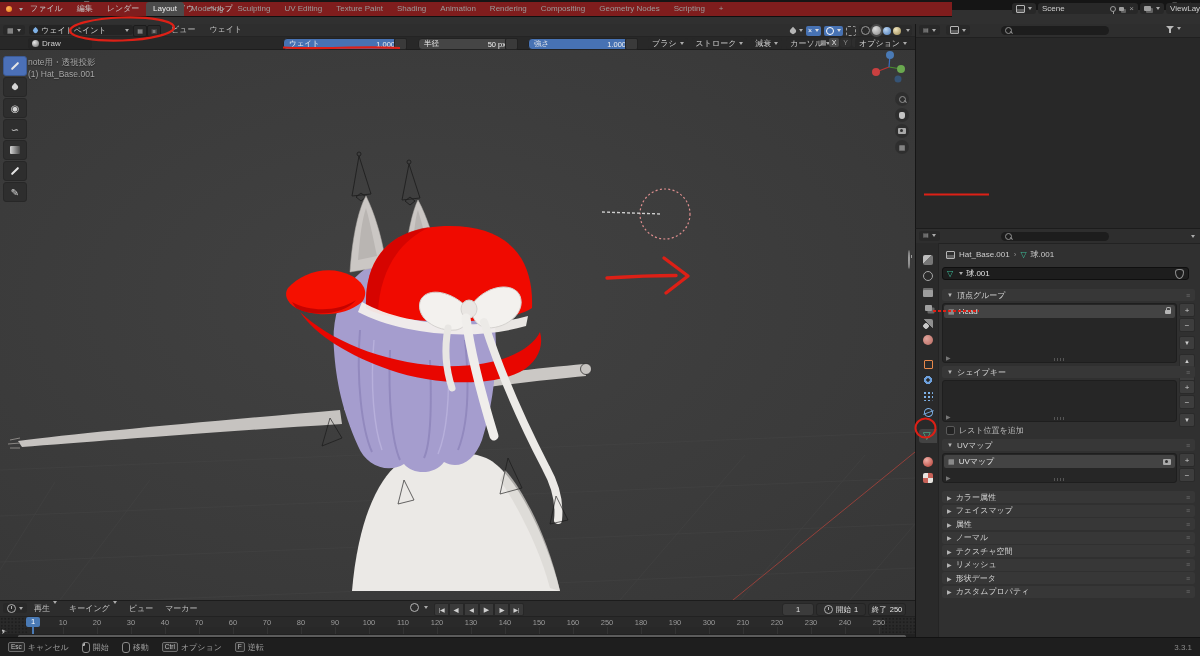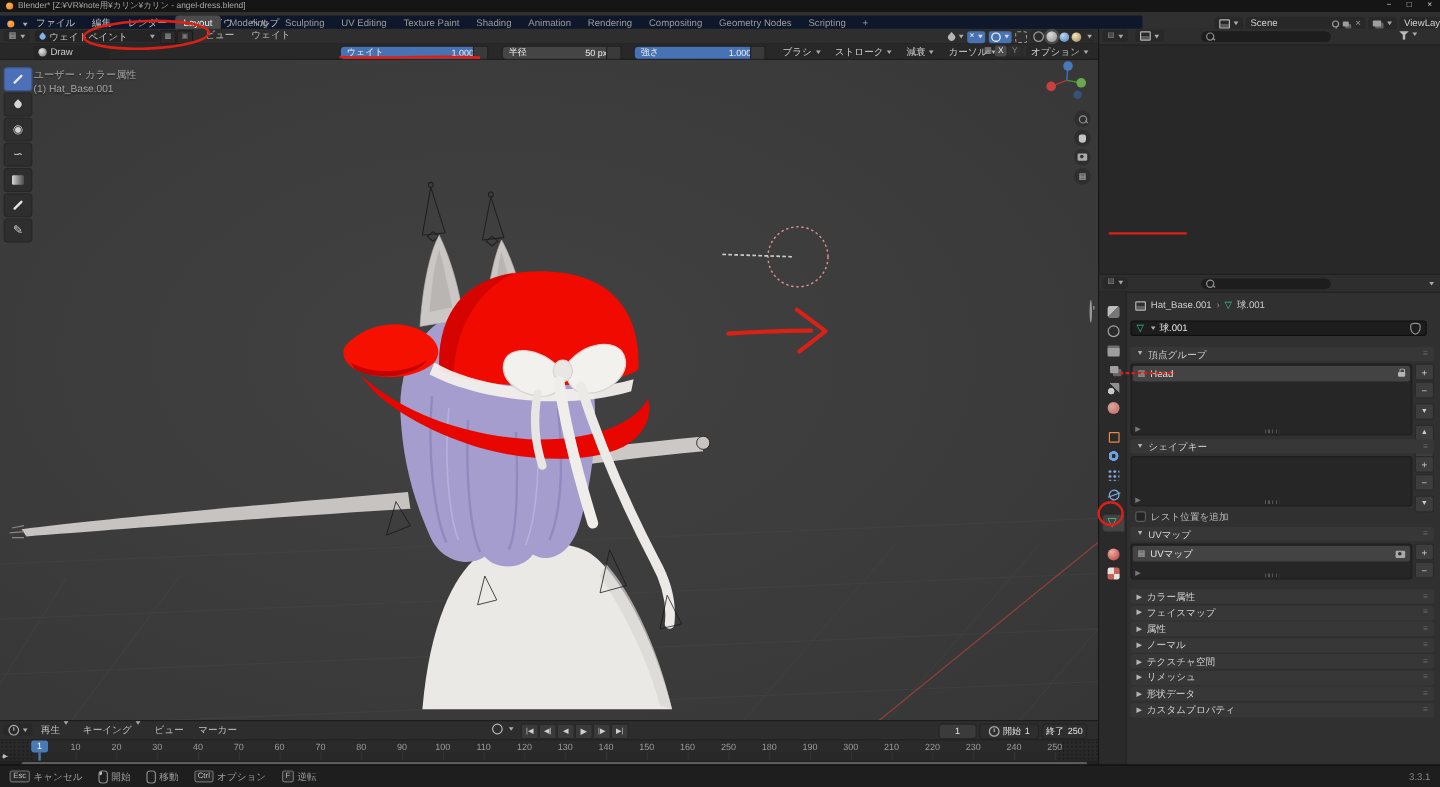--- a/index.html
+++ b/index.html
@@ -7,21 +7,21 @@
         font-family:"Liberation Sans","DejaVu Sans",sans-serif;color:#c8c8c8;
         -webkit-font-smoothing:antialiased;cursor:default}
   .abs{position:absolute}
   .flex{display:flex;align-items:center}
   
   #titlebar{left:0;top:0;width:1200px;height:10px;background:#151515;display:flex;align-items:center;font-size:7px;color:#a8a8a8}
   .blogo{width:6px;height:6px;border-radius:50%;background:radial-gradient(circle at 35% 35%,#ffb25e,#e87d0d);margin:0 4px 0 5px}
   #winbtns{margin-left:auto;display:flex}
   .winbtn{width:17px;text-align:center;font-size:7px;color:#cfcfcf;line-height:10px}
   
-  #topbar{left:0;top:13px;width:952px;height:14px;background:#0f172a;border-bottom:1px solid #101010}
+  #topbar{left:0;top:2px;width:952px;height:14px;background:#7f1d1d;border-bottom:1px solid #101010}
   .menu-item{padding:0 7px;font-size:8px;color:#c2c2c2;line-height:14px}
   #ws-tabs{position:absolute;left:146px;top:0;display:flex;height:14px}
   .ws-tab{padding:0 7px;font-size:8px;color:#9b9b9b;line-height:14px;border-radius:3px 3px 0 0}
   .ws-tab.active{background:#4b4b4b;color:#ededed}
   .chip{display:inline-flex;align-items:center;background:#282828;border-radius:3px;height:11px;padding:0 4px;font-size:8px;color:#cfcfcf}
   .dd{width:0;height:0;border-left:2.5px solid transparent;border-right:2.5px solid transparent;border-top:3px solid #ababab;margin-left:3px}
   #scene-widget{position:absolute;left:1012px;top:1px;display:flex;gap:2px;align-items:center}
   
   #vp-header{left:0;top:24px;width:915px;height:12px;background:#2e2e2e;border-bottom:1px solid #242424}
   #vp-header .chip{height:10px;font-size:8px}
@@ -372,21 +372,21 @@
         </span>
         <span class="tool-btn">
           <span style="width: 10px; height: 2px; background: rgb(229, 229, 229); transform: rotate(-45deg); border-radius: 1px;"></span>
         </span>
         <span class="tool-btn">
           <span>✎</span>
         </span>
       </div>
 
     <div id="view-info">
-      <div>ユーザー・カラー属性</div>
+      <div>note用・透視投影</div>
       <div>(1) Hat_Base.001</div>
     </div>
 
     <svg class="abs" style="left:868px;top:0" width="44" height="40" viewBox="0 0 44 40">
       <g stroke-width="1.2">
         <line x1="21" y1="17" x2="8" y2="22" stroke="#b33"></line>
           <line x1="21" y1="17" x2="33" y2="19" stroke="#4a8f2f"></line>
           <line x1="21" y1="17" x2="22" y2="5" stroke="#3a6ec2"></line>
         <circle cx="8" cy="22" r="4" fill="#c94040"></circle>
           <circle cx="33" cy="19" r="4" fill="#6aa84f"></circle>

